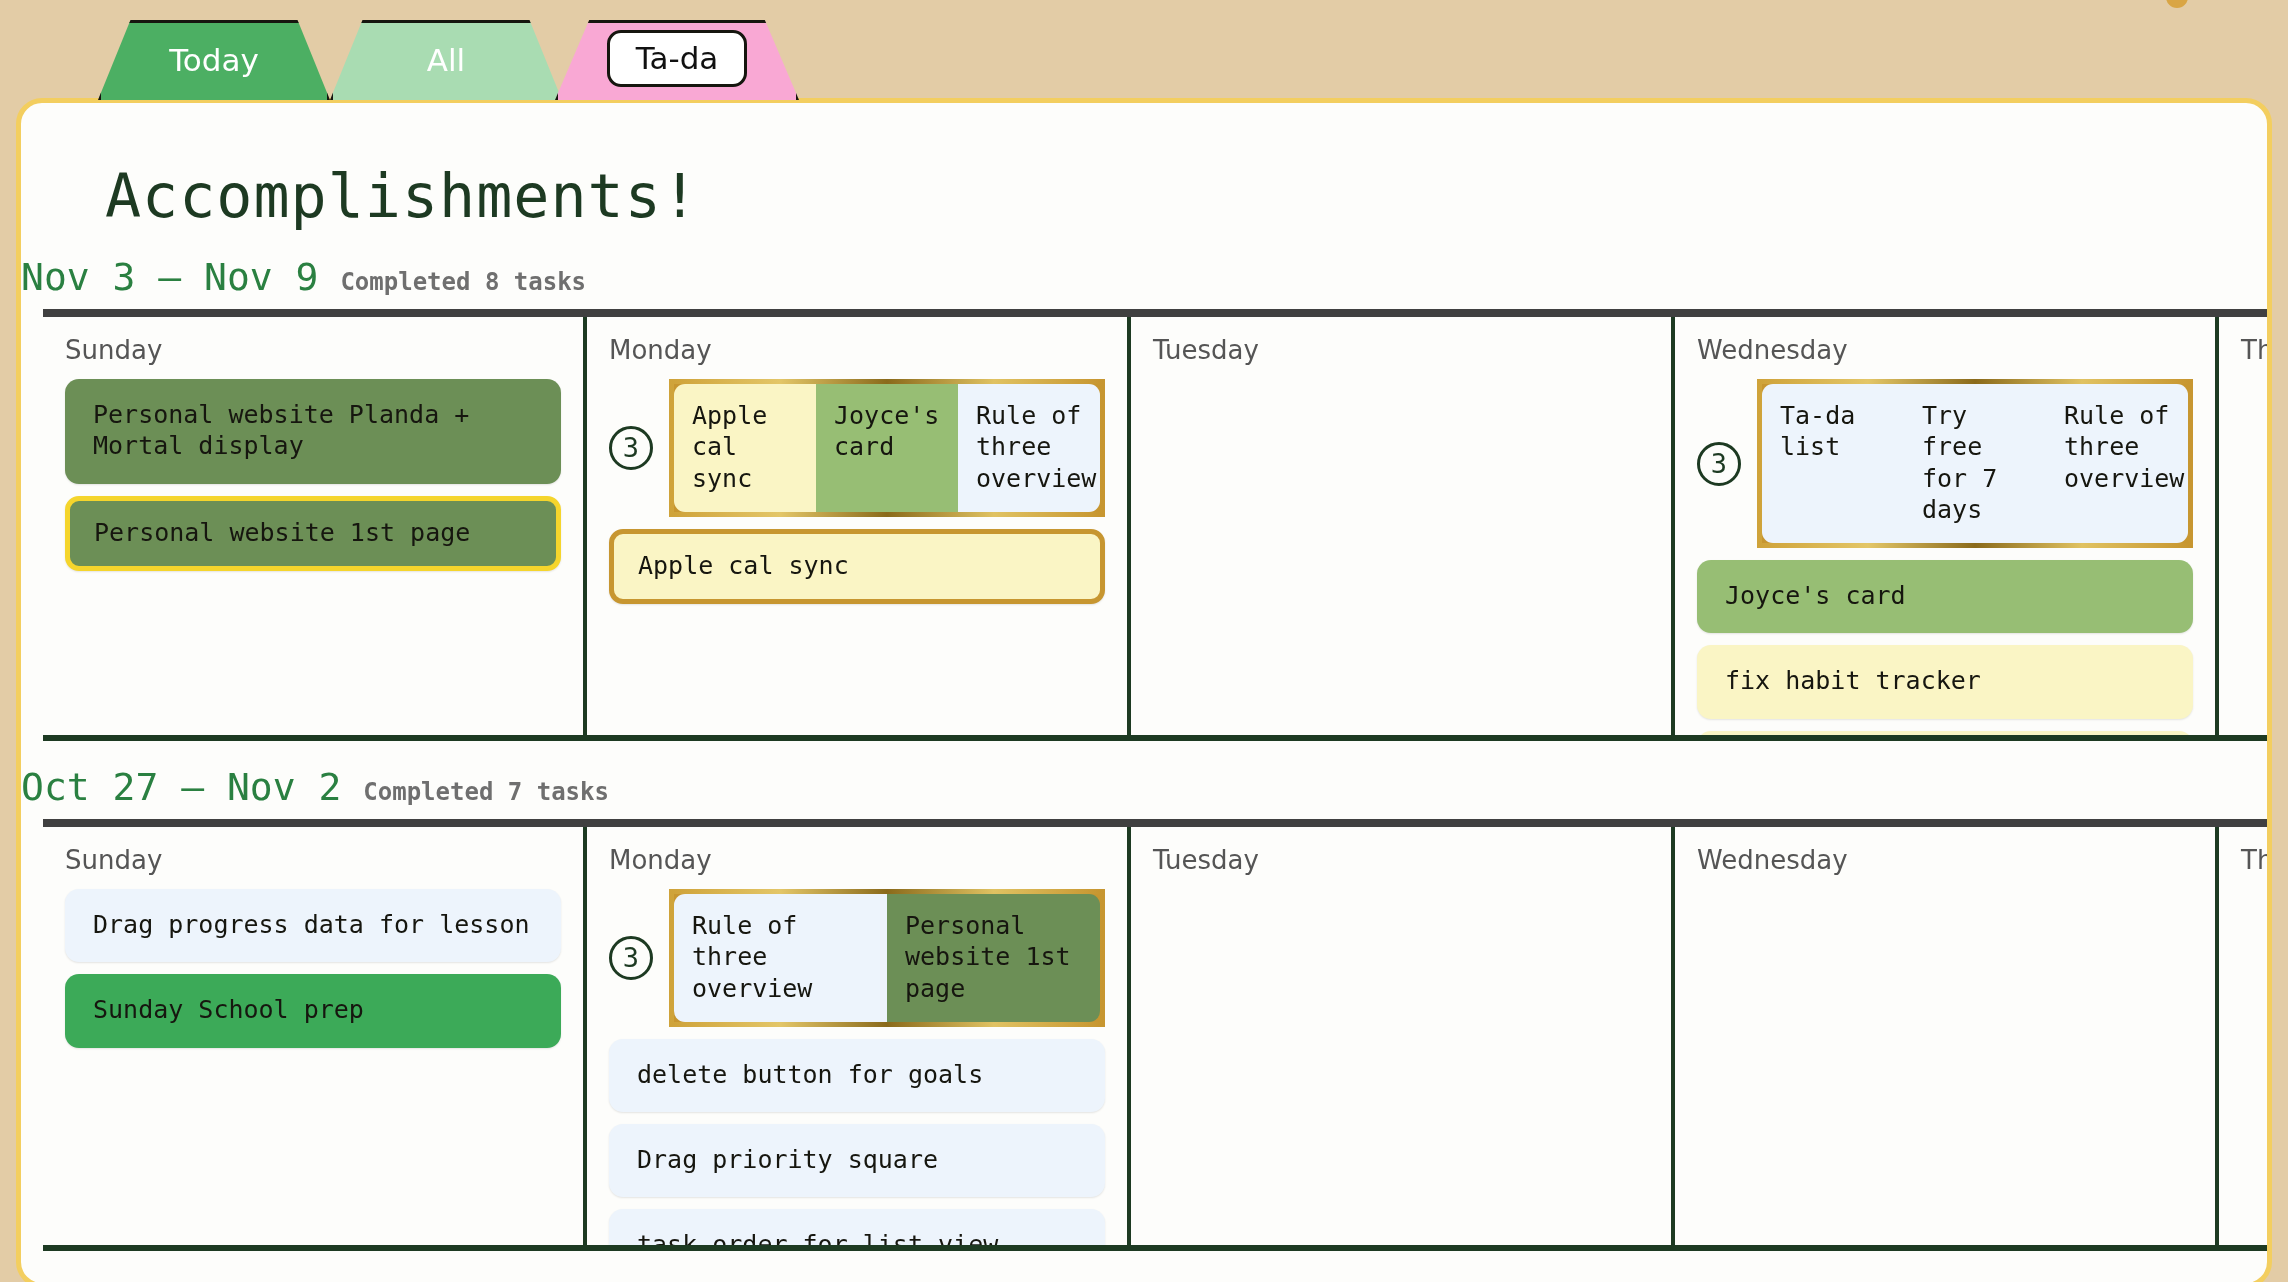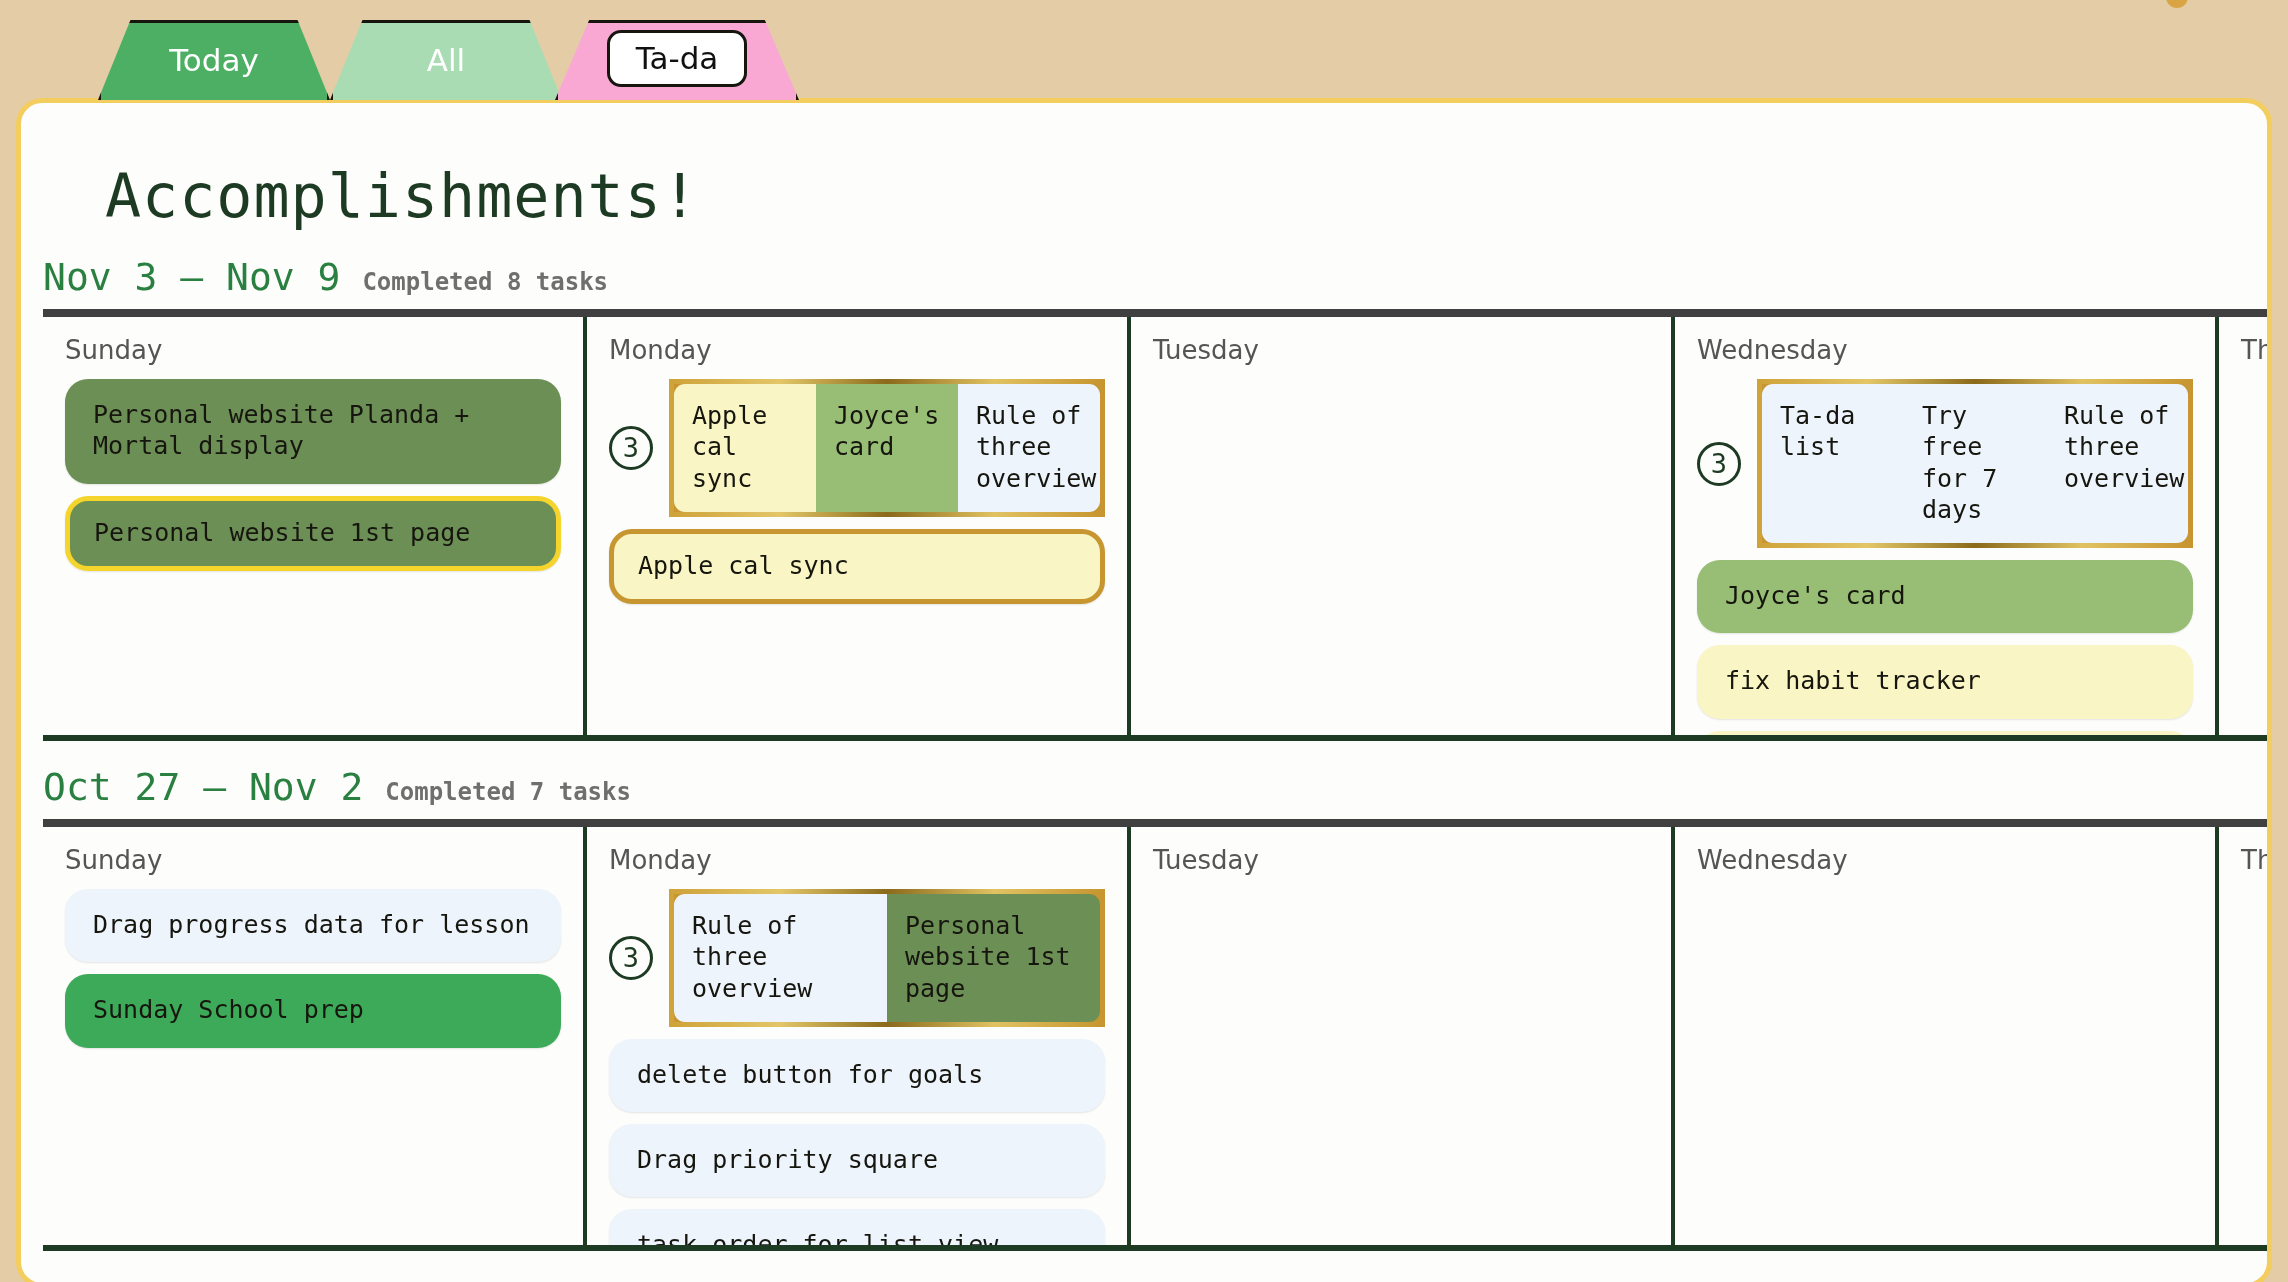--- a/index.html
+++ b/index.html
@@ -103,21 +103,20 @@
     margin-left: 16px;
   }
 
   
   .week { margin-top: 24px; }
 
   .week-head {
     display: flex;
     align-items: baseline;
     gap: 22px;
-    padding-left: 22px;
     margin-bottom: 10px;
   }
   .week-range {
     font-size: 38px;
     color: #2a8041;
     letter-spacing: 0px;
   }
   .week-count {
     font-size: 24px;
     color: #6f6f6f;
@@ -150,21 +149,21 @@
     font-size: 26px;
     color: #555555;
     margin-bottom: 14px;
     white-space: nowrap;
   }
 
   .cards { display: flex; flex-direction: column; gap: 12px; }
 
   
   .card {
-    border-radius: 23px;
+    border-radius: 14px;
     padding: 20px 22px 22px 28px;
     font-size: 25px;
     line-height: 1.25;
     color: #16160f;
     min-height: 72px;
     display: flex;
     align-items: center;
     box-shadow: 0 1px 2px rgba(0,0,0,.10);
     cursor: pointer;
   }

